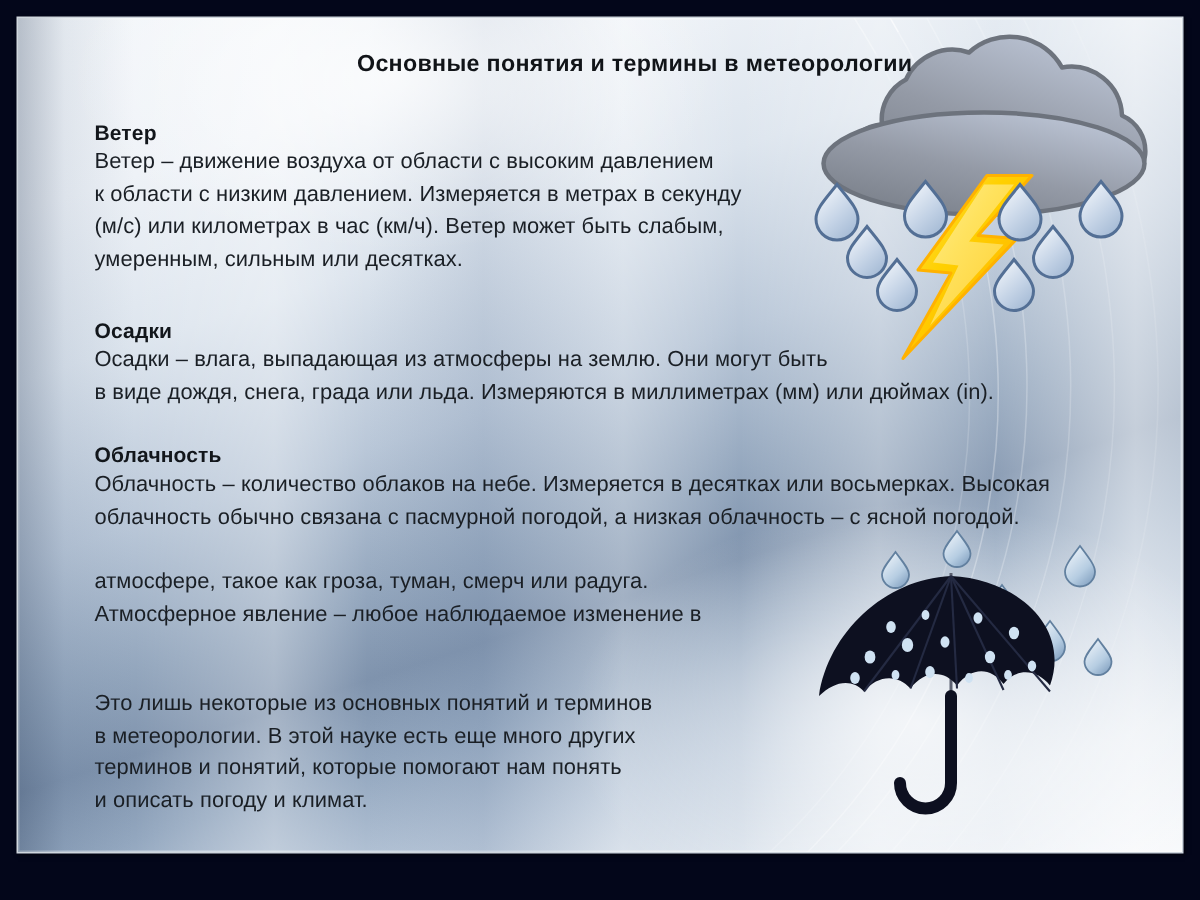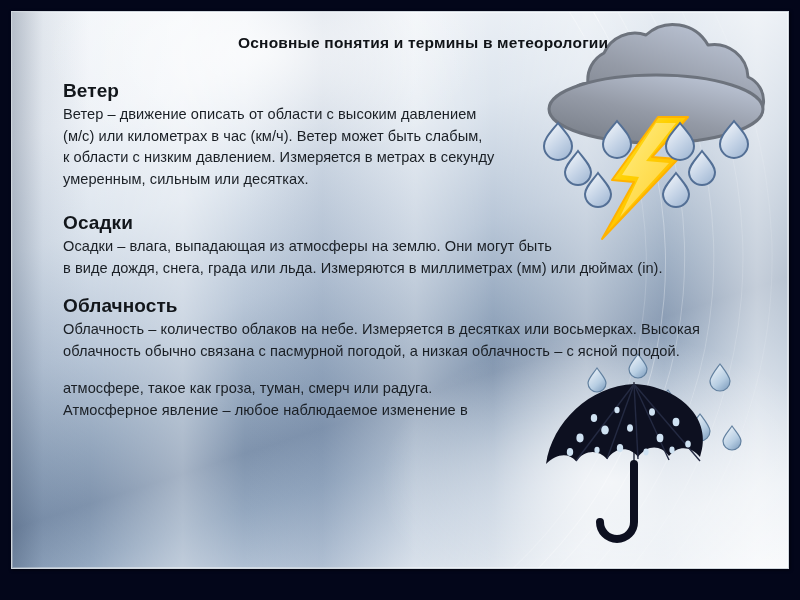--- a/index.html
+++ b/index.html
@@ -113,21 +113,21 @@
     left: 51px; top: 0;
     width: 712px; height: 556px;
   }
   #title {
     position:absolute; left:175px; top:22px;
     font-size: 15.5px; font-weight: bold; color:#111418;
     letter-spacing:.2px; white-space:nowrap;
   }
   .section { position:absolute; left:0; width:705px; }
   .sec-head {
-    font-size: 19px; font-weight:bold; color:#12161b;
+    font-size: 14px; font-weight:bold; color:#12161b;
     margin-bottom: 2px; letter-spacing:.1px;
   }
   .sec-line {
     font-size: 14.6px; color:#1a1f25; line-height: 21.5px;
     white-space: nowrap; letter-spacing:.05px;
   }
   #sec-wind       { top: 68px; }
   #sec-precip     { top: 200px; }
   #sec-cloud      { top: 283px; }
   #sec-phenomenon { top: 366px; }
@@ -272,39 +272,45 @@
         <path d="M62,112 L62,170 a17,17 0 1 1 -34,0" fill="none" stroke="#0d1020" stroke-width="8" stroke-linecap="round"></path>
       </svg>
     </div>
 
     <div id="content">
 
       <div id="title">Основные понятия и термины в метеорологии</div>
 
       <div class="section" id="sec-wind">
         <div class="sec-head">Ветер</div>
-        <div class="sec-line">Ветер – движение описать от области с высоким давлением</div>
+        <div class="sec-line">Ветер – движение воздуха от области с высоким давлением</div>
+        <div class="sec-line">к области с низким давлением. Измеряется  в метрах в секунду</div>
         <div class="sec-line">(м/с) или километрах в час (км/ч). Ветер может быть слабым,</div>
-        <div class="sec-line">к области с низким давлением. Измеряется  в метрах в секунду</div>
         <div class="sec-line">умеренным,  сильным или десятках.</div>
       </div>
 
       <div class="section" id="sec-cloud">
         <div class="sec-head">Облачность</div>
         <div class="sec-line">Облачность – количество облаков на небе. Измеряется  в десятках или восьмерках. Высокая</div>
         <div class="sec-line">облачность обычно связана с пасмурной погодой, а низкая облачность – с ясной погодой.</div>
       </div>
 
       <div class="section" id="sec-precip">
         <div class="sec-head">Осадки</div>
         <div class="sec-line">Осадки – влага, выпадающая из атмосферы на землю. Они могут быть</div>
         <div class="sec-line">в виде дождя, снега, града или льда. Измеряются  в миллиметрах (мм) или дюймах (in).</div>
       </div>
 
       <div class="section" id="sec-phenomenon">
         <div class="sec-line">атмосфере, такое как гроза, туман, смерч или радуга.</div>
         <div class="sec-line">Атмосферное  явление – любое наблюдаемое  изменение  в</div>
       </div>
 
+      <div class="section" id="closing">
+        <div class="sec-line">Это лишь некоторые из основных понятий  и терминов</div>
+        <div class="sec-line">в метеорологии.  В этой науке есть еще много других</div>
+        <div class="sec-line">терминов  и понятий, которые помогают  нам понять</div>
+        <div class="sec-line">и описать погоду и климат.</div>
+      </div>
 
     </div>
   </div>
 </div>
 
 </body></html>

